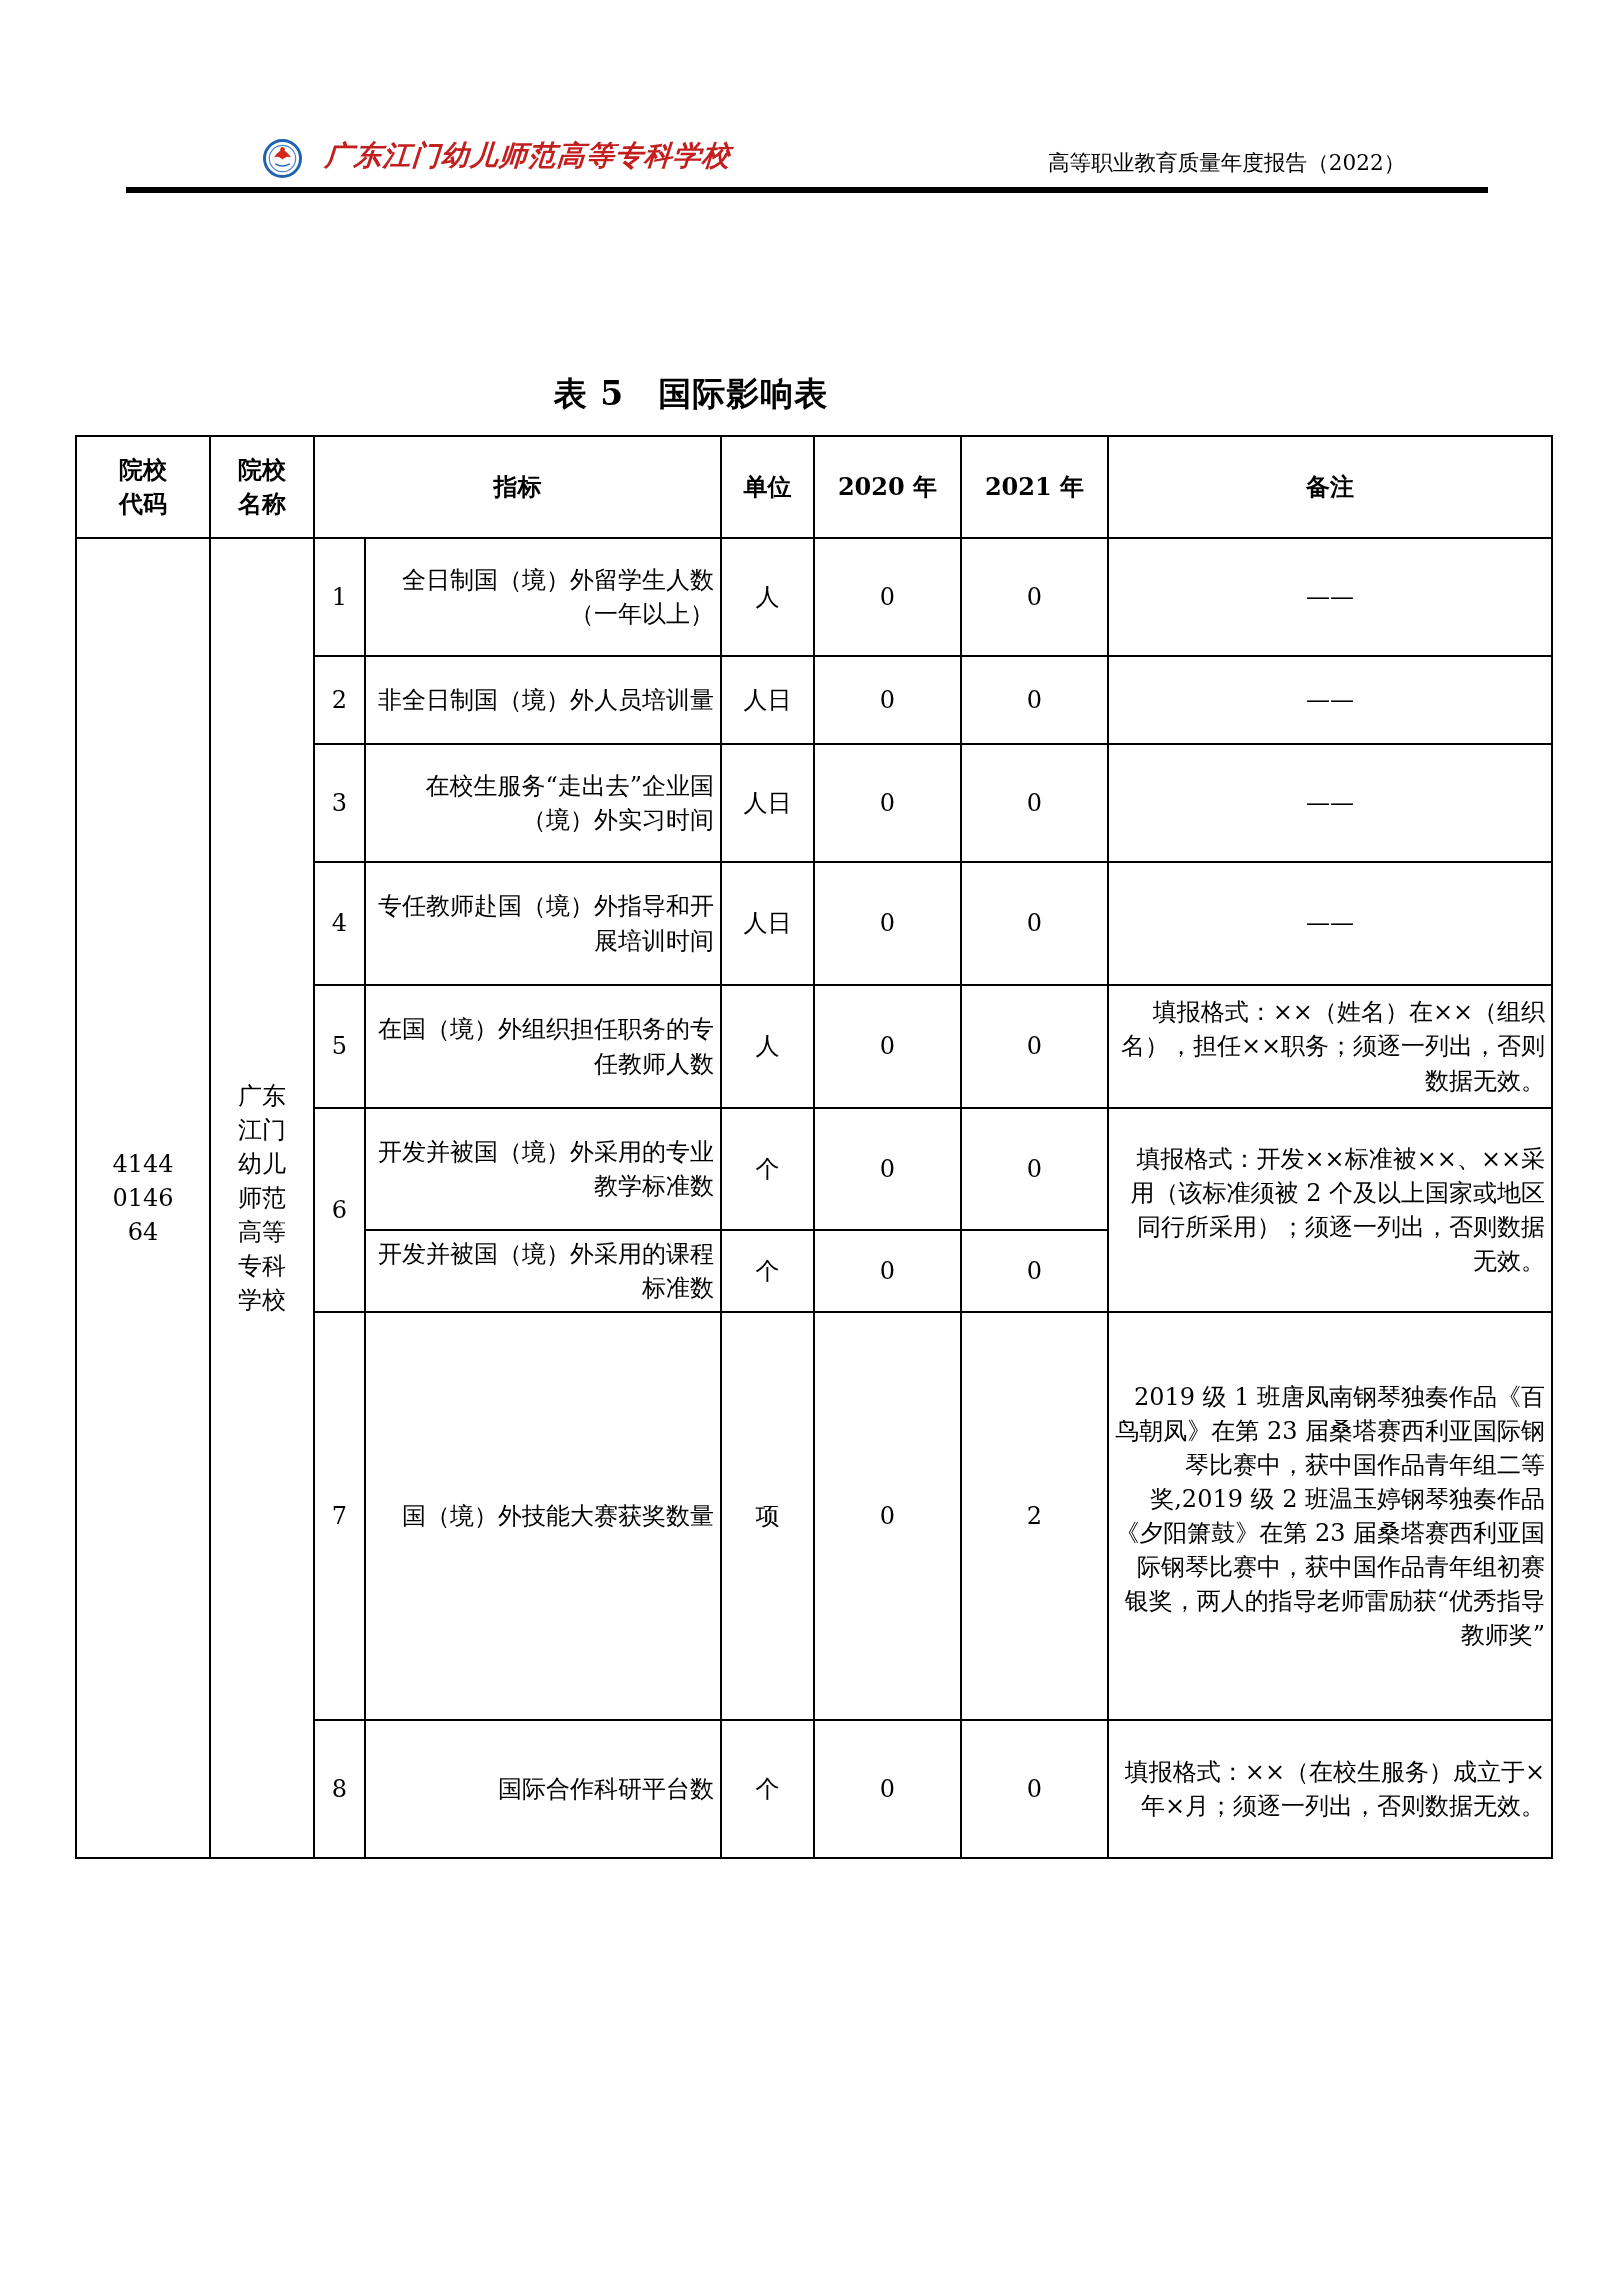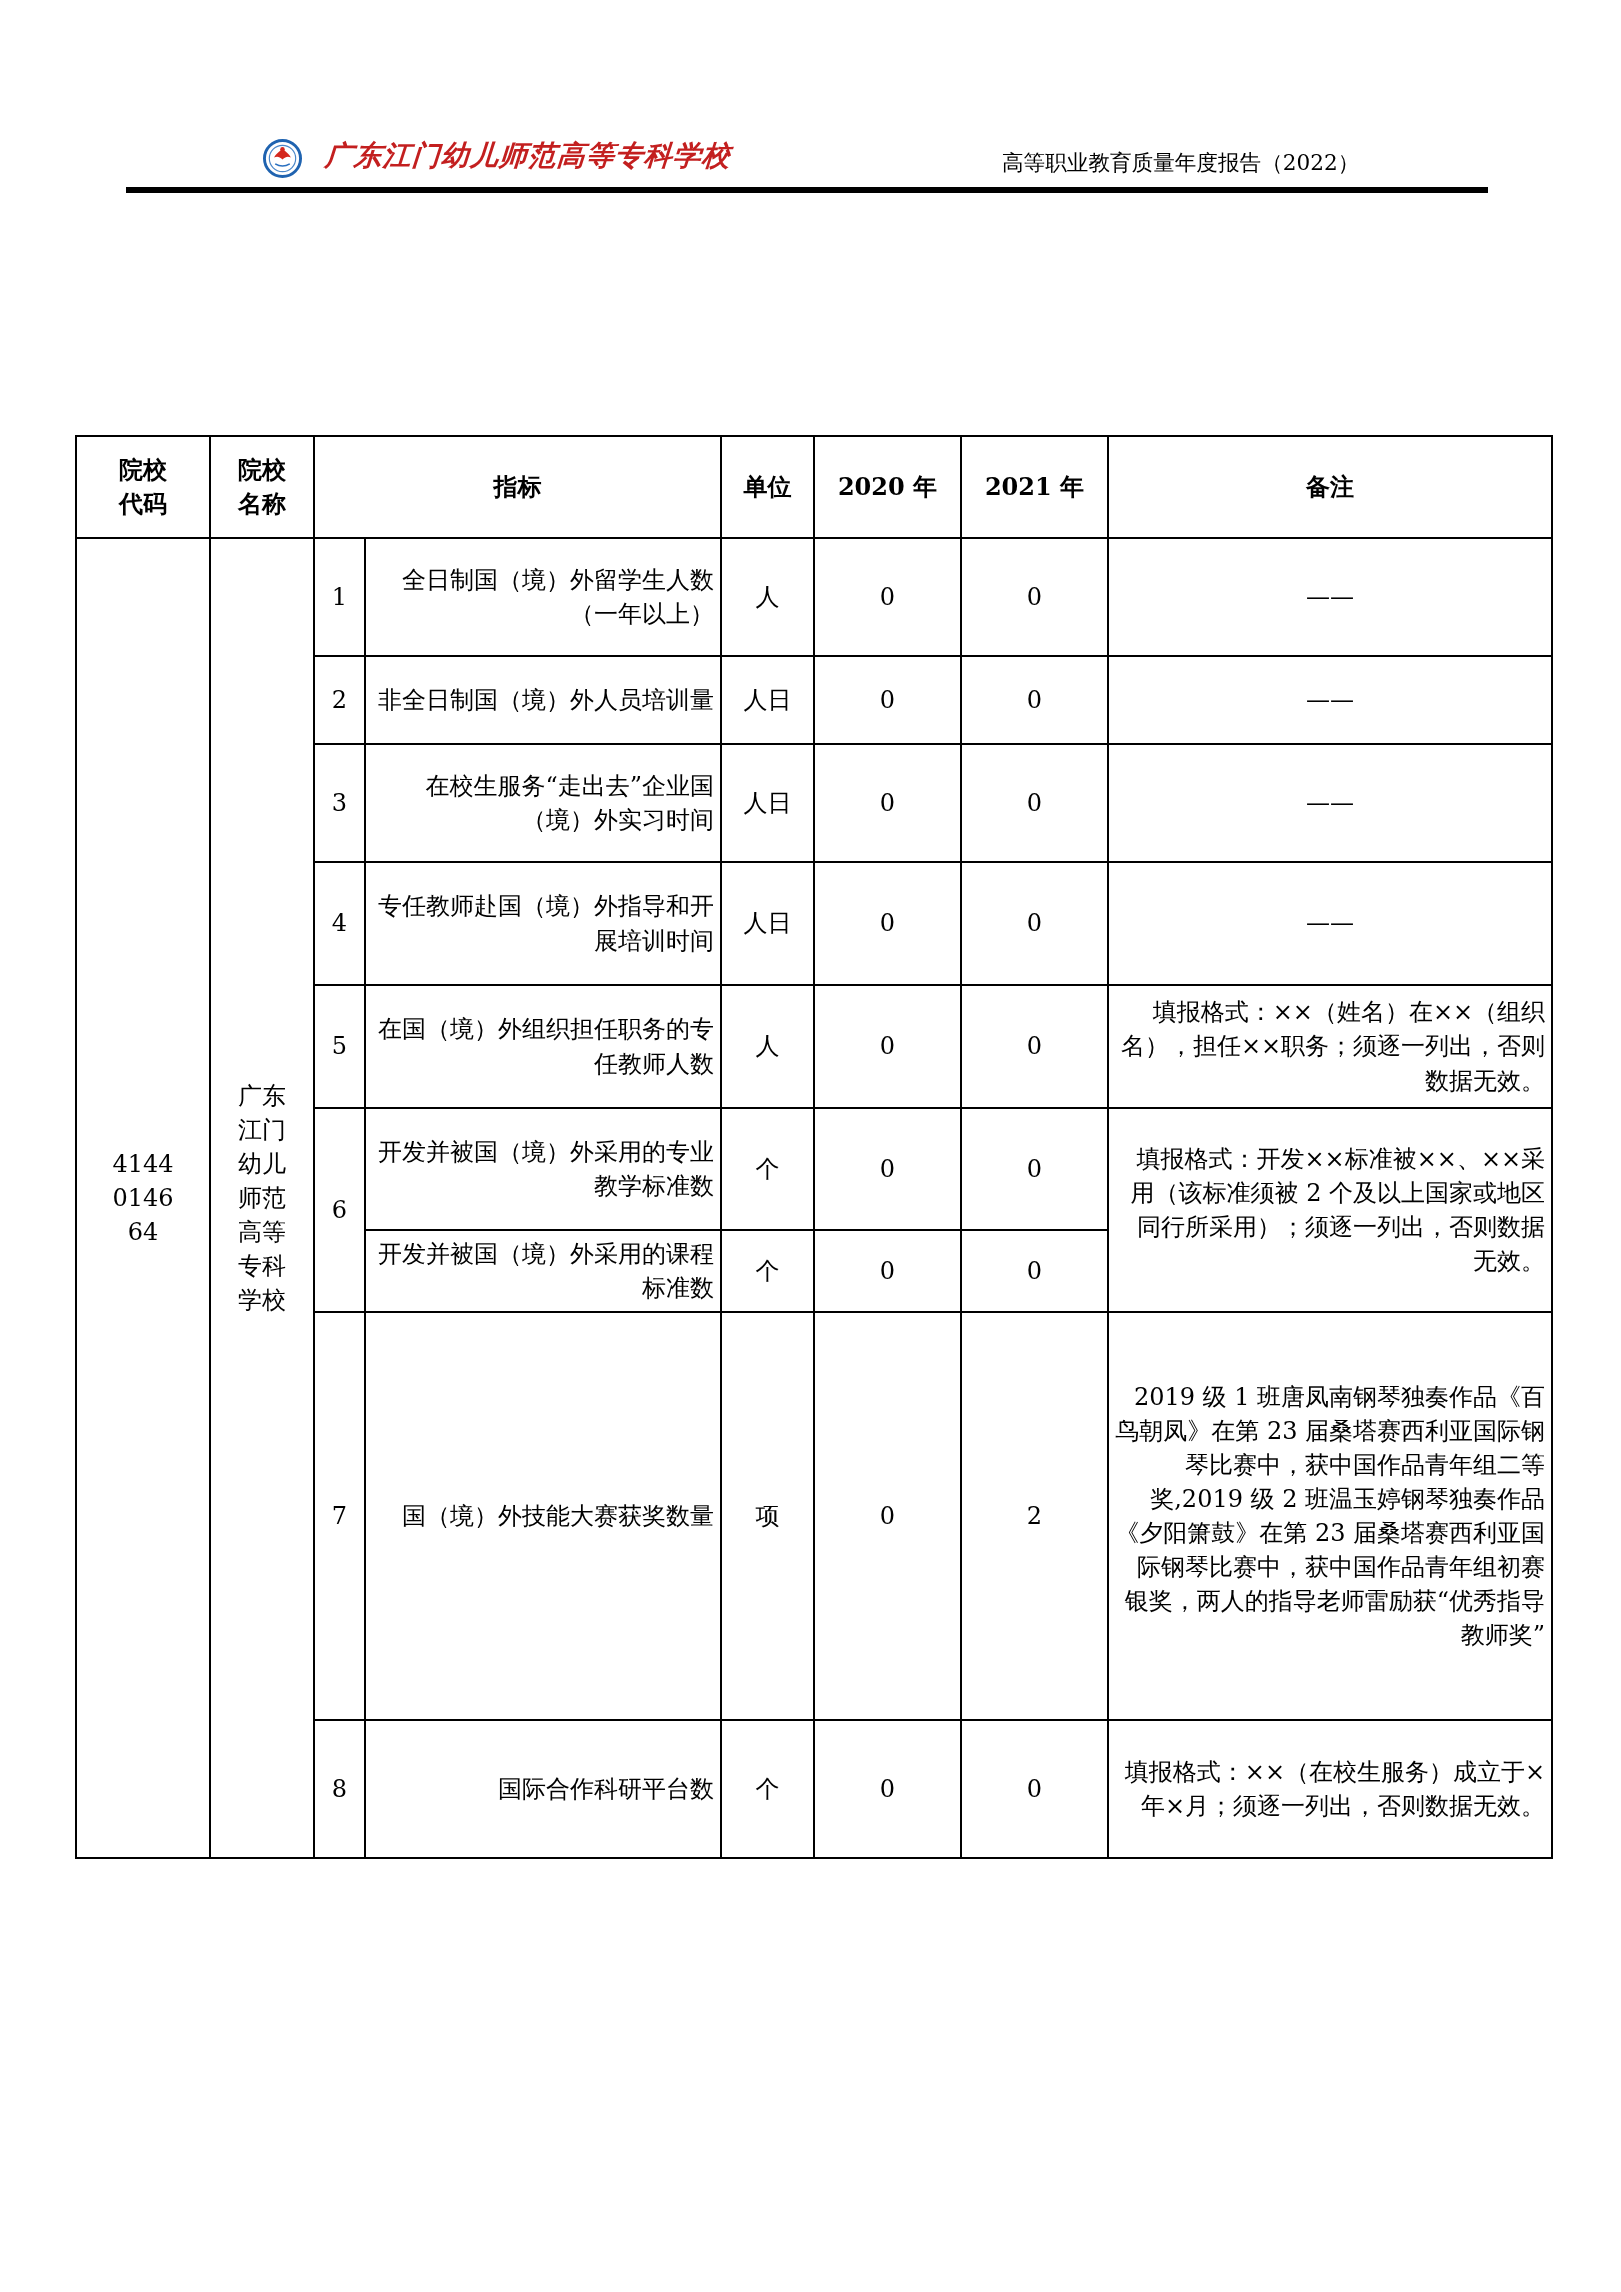--- a/index.html
+++ b/index.html
@@ -26,21 +26,21 @@
     font-size: 28px;
     font-weight: bold;
     font-style: italic;
     letter-spacing: 1px;
     color: #c31f1f;
     white-space: nowrap;
     transform: skewX(-4deg);
   }
   .report-title {
     position: absolute;
-    left: 1002px;
+    left: 1048px;
     top: 148px;
     width: 372px;
     font-size: 21.6px;
     white-space: nowrap;
   }
   .header-rule {
     position: absolute;
     left: 126px;
     top: 187px;
     width: 1362px;
@@ -107,20 +107,21 @@
     <circle cx="20" cy="20" r="18.5" fill="#ffffff" stroke="#1f63b0" stroke-width="3"></circle>
     <circle cx="20" cy="20" r="13.5" fill="#ffffff" stroke="#4a86c8" stroke-width="1.2"></circle>
     <path d="M20 9.5 c-3.2 4.2 -6.4 5.2 -8.6 9.4 c3.2 -1.1 5.4 -0.9 8.6 2.2 c3.2 -3.1 5.4 -3.3 8.6 -2.2 c-2.2 -4.2 -5.4 -5.2 -8.6 -9.4 z" fill="#d4281e"></path>
     <circle cx="20" cy="10.5" r="2.3" fill="#d4281e"></circle>
     <path d="M12.5 25.5 q7.5 4.5 15 0" fill="none" stroke="#2a70c0" stroke-width="1.6"></path>
   </svg>
   <div class="school-name">广东江门幼儿师范高等专科学校</div>
   <div class="report-title">高等职业教育质量年度报告（2022）</div>
   <div class="header-rule"></div>
 
+  <h1 class="table-title">表 5　国际影响表</h1>
 
   <table class="report">
     <colgroup>
       <col style="width:134px">
         <col style="width:104px">
         <col style="width:51px">
         <col style="width:356px">
       <col style="width:93px">
         <col style="width:147px">
         <col style="width:147px">

